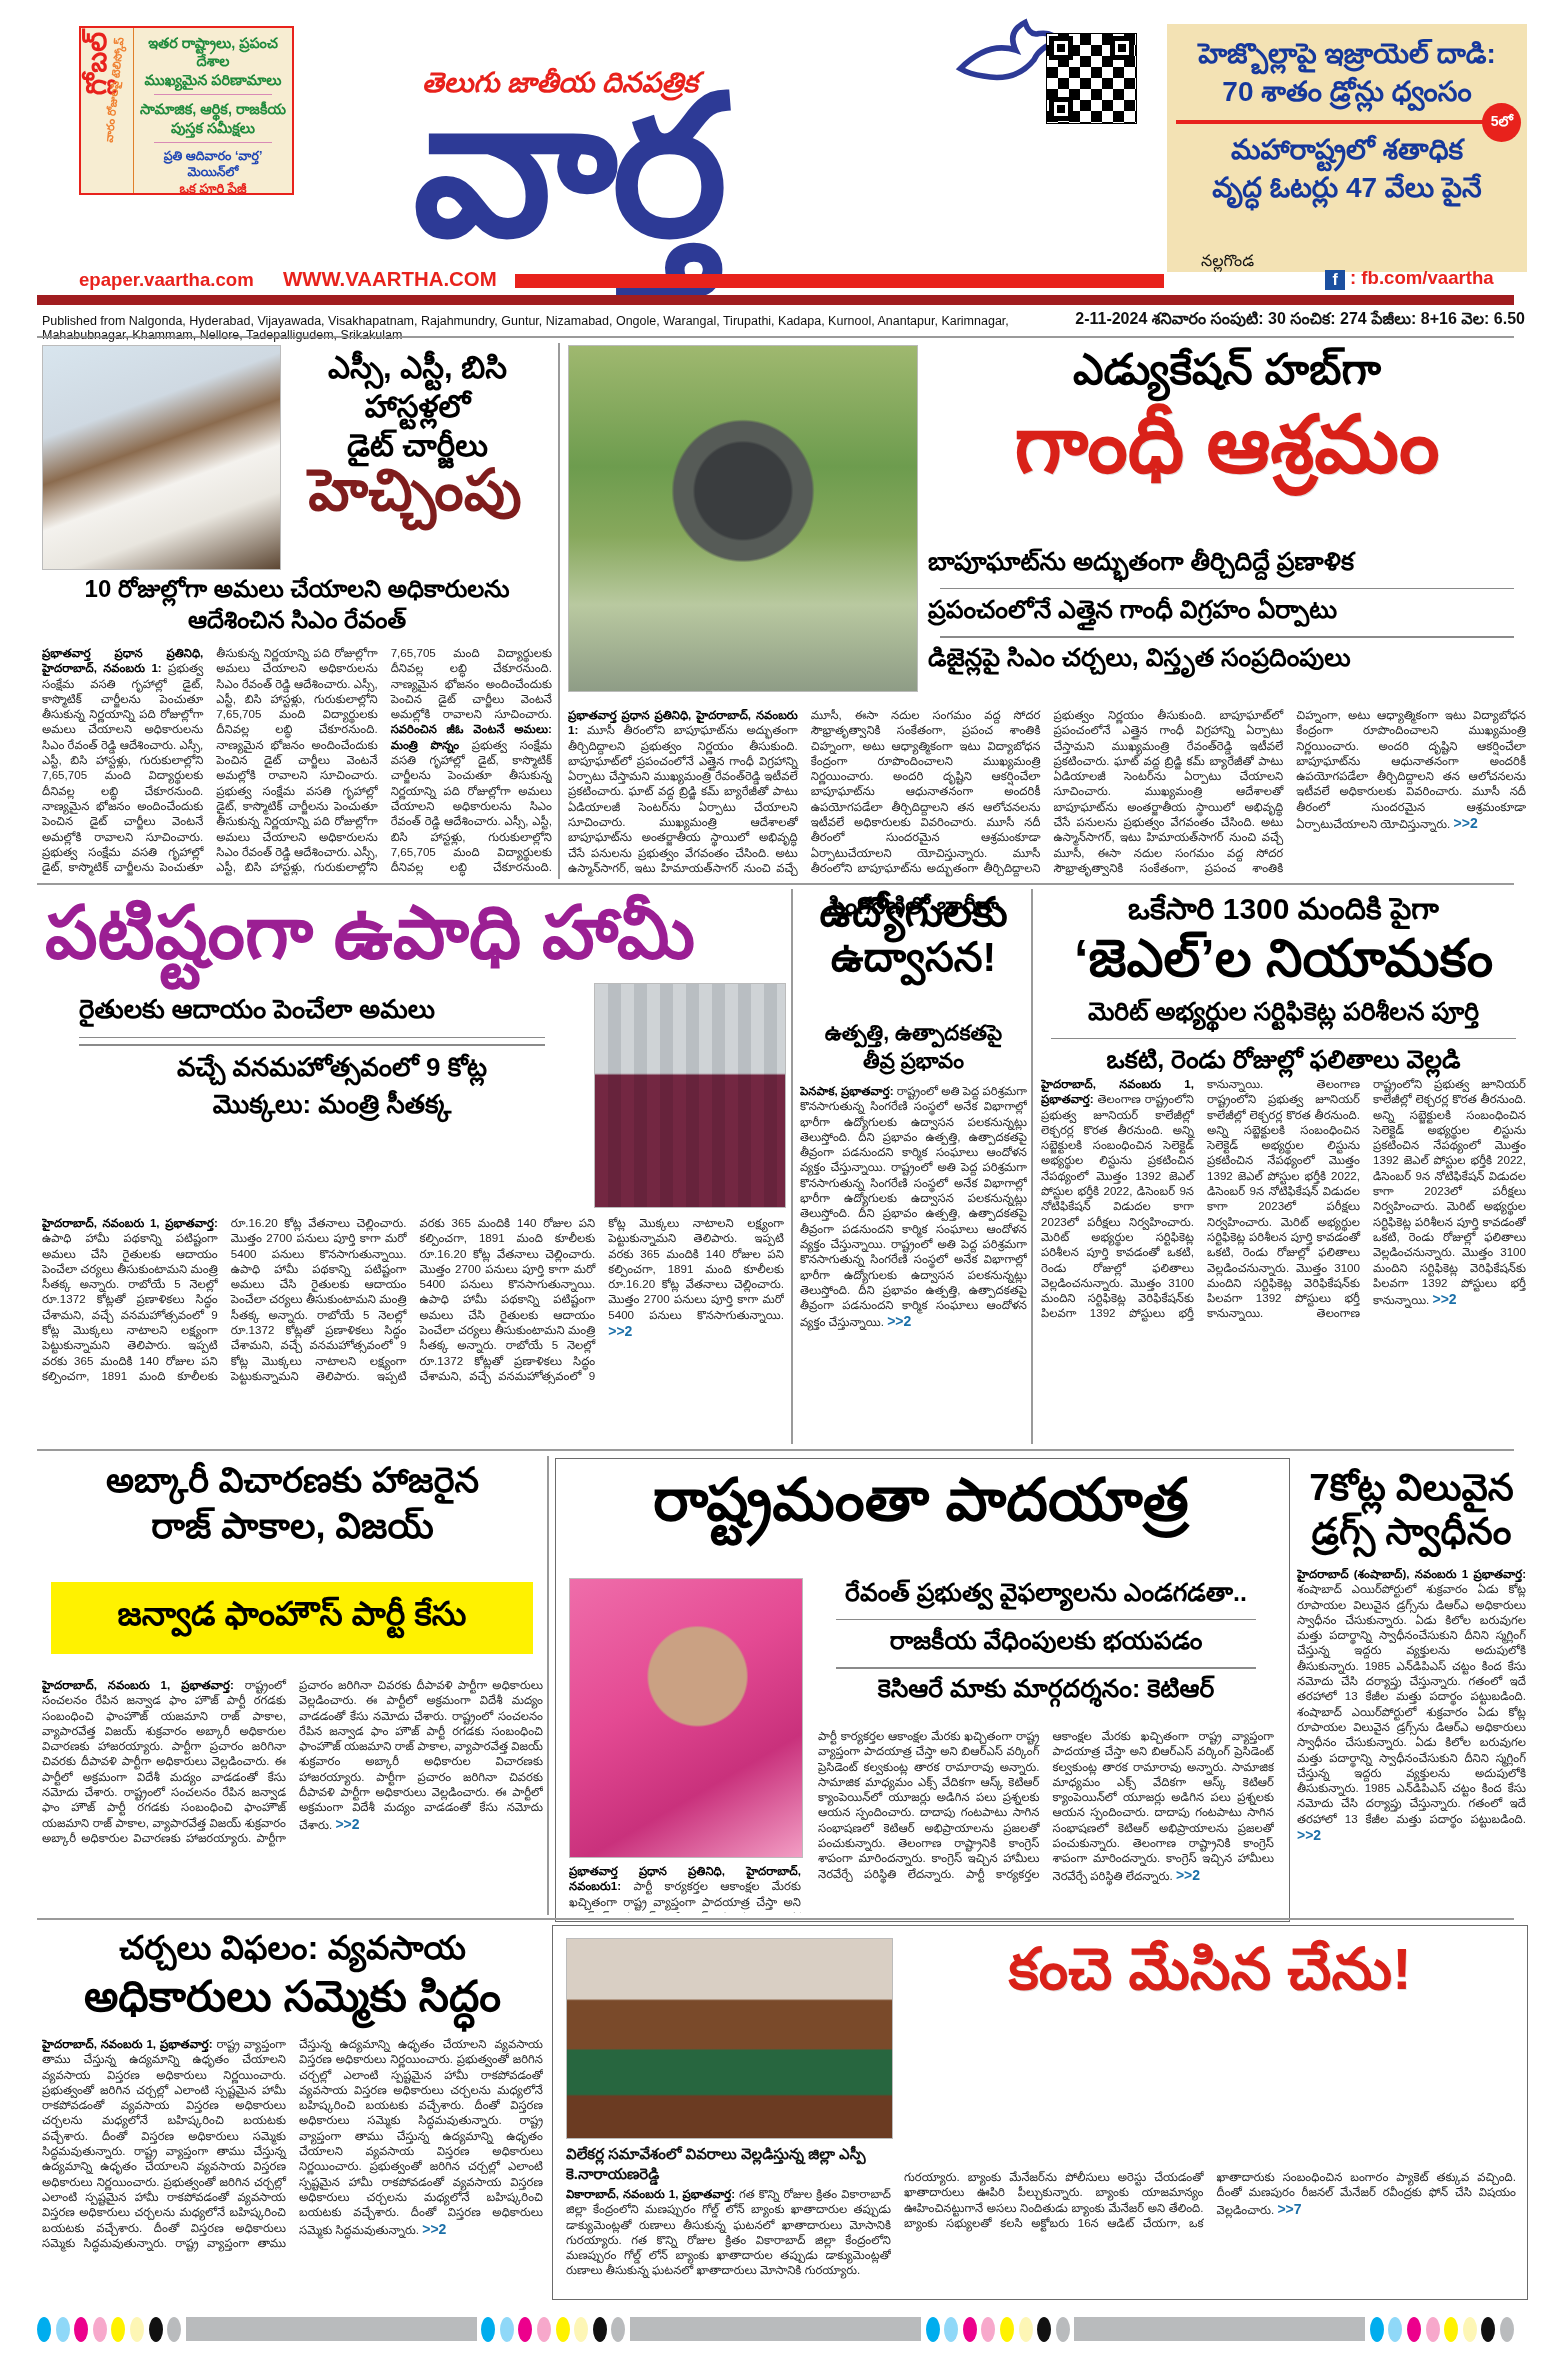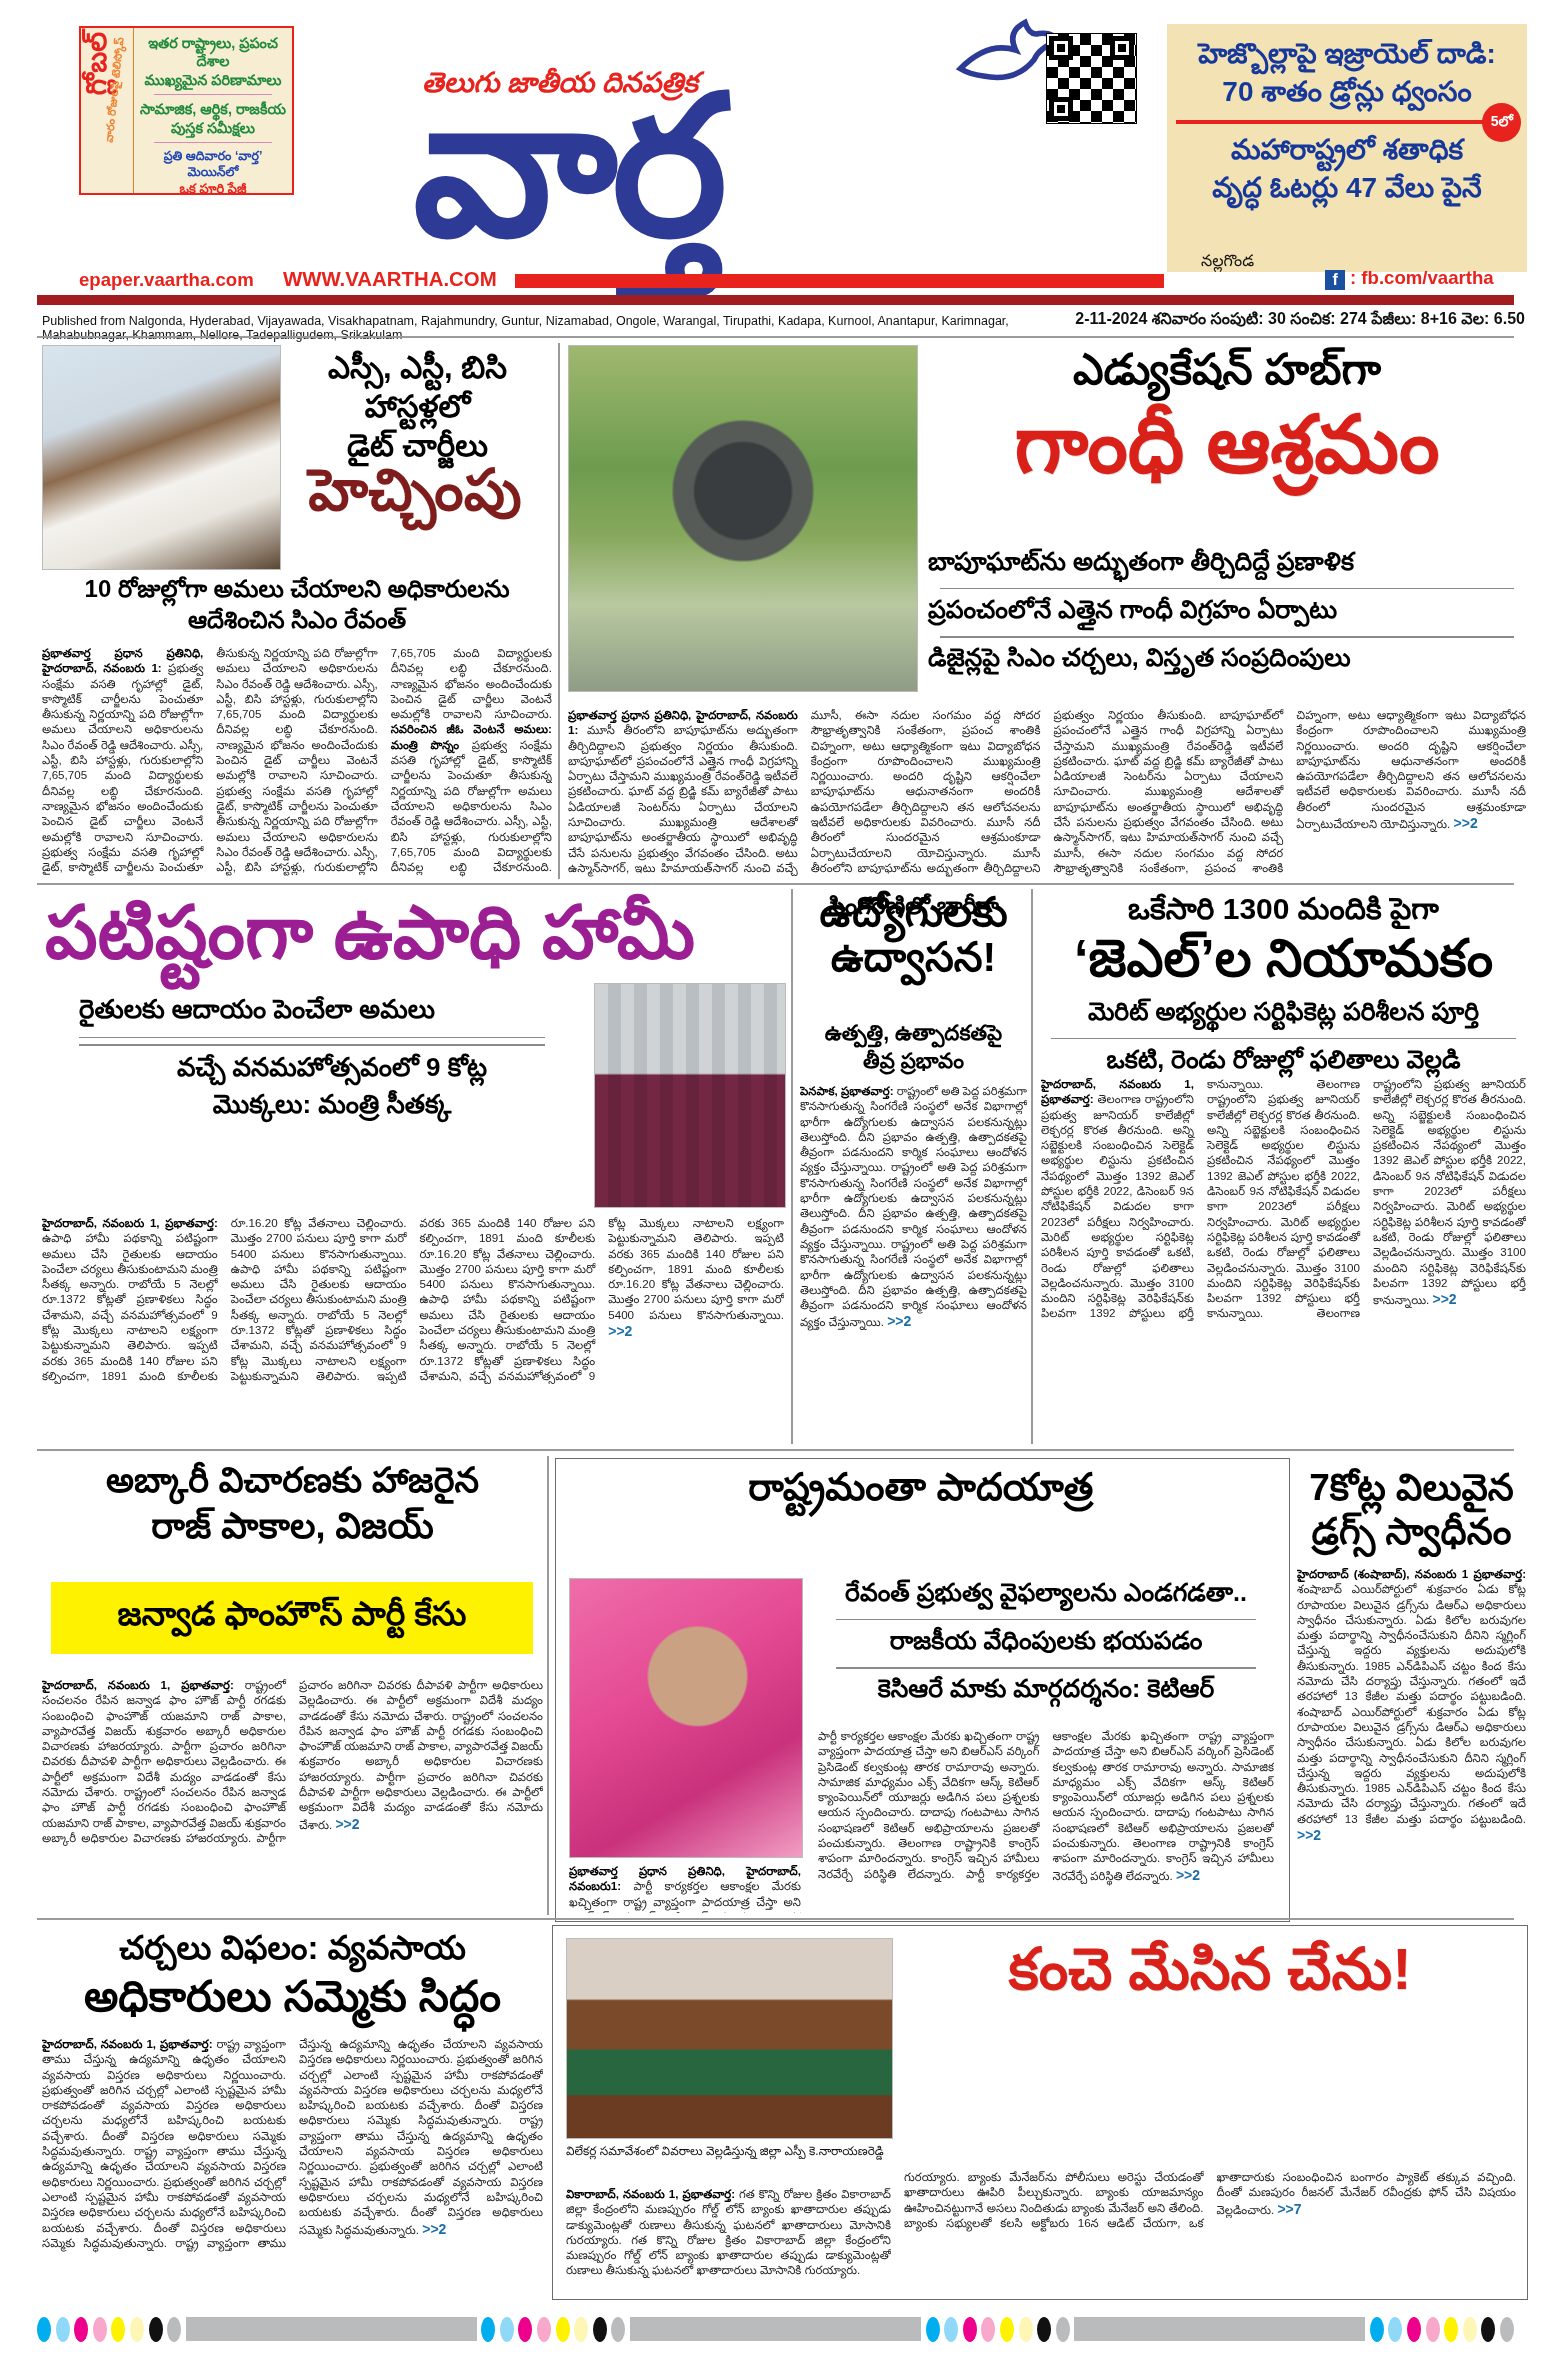--- a/index.html
+++ b/index.html
@@ -56,21 +56,21 @@
   
   .photo{overflow:hidden;border:0.9px solid #bbb;}
   .ph-cm{background:linear-gradient(160deg,#d8e5ee 0%,#cfd9e2 30%,#8b6b4e 45%,#f4f2ee 60%,#e9e6df 75%,#5c4632 100%);}
   .ph-gandhi{background:radial-gradient(circle at 50% 42%,#3a3d3f 0 18%,#565b57 19% 26%,transparent 27%),
       linear-gradient(180deg,#9fb86f 0%,#6d9c4e 35%,#87a85c 55%,#b9c9a0 75%,#8e9c86 100%);}
   .ph-seethakka{background:repeating-linear-gradient(90deg,#cfd3d6 0 13px,#b9bec2 13px 26px),
       linear-gradient(180deg,transparent 40%,#8e2f4f 41% 100%);background-blend-mode:multiply;}
   .ph-ktr{background:radial-gradient(circle at 55% 35%,#caa183 0 22%,transparent 23%),
       linear-gradient(150deg,#ef6daa 0%,#e44a93 40%,#c9317c 70%,#f29ec4 100%);}
   .ph-police{background:linear-gradient(180deg,#d9cfc4 0 30%,#7a4a2a 31% 55%,#27663f 56% 78%,#6b3b22 79% 100%);}
-  .caption{font-size:12px;font-weight:normal;line-height:1.3;}
+  .caption{font-size:15px;font-weight:bold;line-height:1.3;}
   .storybox{border:1.9px solid #6b6b6b;}
   
   .regbar{display:flex;align-items:center;gap:4.6px;}
   .regdot{width:14px;height:25px;border-radius:50%;}
   .regbarseg{height:24px;background:#b9bbbd;flex:1;}
   .qr{background:conic-gradient(#000 0.25turn,#fff 0 0.5turn,#000 0 0.75turn,#fff 0) 0 0/22px 22px;border:1.9px solid #000;}
   .finder{position:absolute;width:24px;height:24px;border:5.6px solid #000;background:#fff;box-sizing:border-box;}
   .finder::after{content:"";position:absolute;left:2.8px;top:2.8px;right:2.8px;bottom:2.8px;background:#000;}
 </style>
 </head>
@@ -219,21 +219,21 @@
   <div class="abs c yellowbar" style="left:51px;top:1582px;width:482px;font-size:33px;padding:13px 0;">జన్వాడ ఫాంహౌస్ పార్టీ కేసు</div>
   <div class="abs bodytxt cols2 just" style="left:42px;top:1677px;width:501px;height:232px;">
     <span class="byline">హైదరాబాద్, నవంబరు 1, ప్రభాతవార్త:</span>
     <span>రాష్ట్రంలో సంచలనం రేపిన జన్వాడ ఫాం హౌజ్ పార్టీ రగడకు సంబంధించి ఫాంహౌజ్ యజమాని రాజ్ పాకాల, వ్యాపారవేత్త విజయ్ శుక్రవారం అబ్కారీ అధికారుల విచారణకు హాజరయ్యారు. పార్టీగా ప్రచారం జరిగినా చివరకు దీపావళి పార్టీగా అధికారులు వెల్లడించారు. ఈ పార్టీలో అక్రమంగా విదేశీ మద్యం వాడడంతో కేసు నమోదు చేశారు.  రాష్ట్రంలో సంచలనం రేపిన జన్వాడ ఫాం హౌజ్ పార్టీ రగడకు సంబంధించి ఫాంహౌజ్ యజమాని రాజ్ పాకాల, వ్యాపారవేత్త విజయ్ శుక్రవారం అబ్కారీ అధికారుల విచారణకు హాజరయ్యారు. పార్టీగా ప్రచారం జరిగినా చివరకు దీపావళి పార్టీగా అధికారులు వెల్లడించారు. ఈ పార్టీలో అక్రమంగా విదేశీ మద్యం వాడడంతో కేసు నమోదు చేశారు.  రాష్ట్రంలో సంచలనం రేపిన జన్వాడ ఫాం హౌజ్ పార్టీ రగడకు సంబంధించి ఫాంహౌజ్ యజమాని రాజ్ పాకాల, వ్యాపారవేత్త విజయ్ శుక్రవారం అబ్కారీ అధికారుల విచారణకు హాజరయ్యారు. పార్టీగా ప్రచారం జరిగినా చివరకు దీపావళి పార్టీగా అధికారులు వెల్లడించారు. ఈ పార్టీలో అక్రమంగా విదేశీ మద్యం వాడడంతో కేసు నమోదు చేశారు. </span>
     <span class="more">&gt;&gt;2</span>
   </div>
 
   <div class="abs vrule" style="left:547px;top:1456px;height:459px;"></div>
 
   <div class="abs storybox" style="left:555px;top:1458px;width:733px;height:462px;">
-    <div class="abs c h-black" style="left:9.3px;top:7.4px;width:711px;font-size:38px;">రాష్ట్రమంతా పాదయాత్ర</div>
+    <div class="abs c h-black" style="left:9.3px;top:7.4px;width:711px;font-size:59px;">రాష్ట్రమంతా పాదయాత్ర</div>
     <div class="abs photo ph-ktr" style="left:13px;top:119px;width:232px;height:278px;"></div>
     <div class="abs" style="left:262px;top:119px;width:456px;">
       <div class="deck c" style="font-size:25px;">రేవంత్ ప్రభుత్వ వైఫల్యాలను ఎండగడతా..</div>
       <div class="subrule" style="width:92%;"></div>
       <div class="deck c" style="font-size:25px;">రాజకీయ వేధింపులకు భయపడం</div>
       <div class="subrule" style="width:92%;"></div>
       <div class="deck c" style="font-size:25px;">కెసిఆరే మాకు మార్గదర్శనం: కెటిఆర్</div>
     </div>
     <div class="abs bodytxt cols2 just" style="left:262px;top:269px;width:456px;height:181px;">
       <span>పార్టీ కార్యకర్తల ఆకాంక్షల మేరకు ఖచ్చితంగా రాష్ట్ర వ్యాప్తంగా పాదయాత్ర చేస్తా అని బిఆర్ఎస్ వర్కింగ్ ప్రెసిడెంట్ కల్వకుంట్ల తారక రామారావు అన్నారు. సామాజిక మాధ్యమం ఎక్స్ వేదికగా ఆస్క్ కెటిఆర్ క్యాంపెయిన్‌లో యూజర్లు అడిగిన పలు ప్రశ్నలకు ఆయన స్పందించారు. దాదాపు గంటపాటు సాగిన సంభాషణలో కెటిఆర్ అభిప్రాయాలను ప్రజలతో పంచుకున్నారు. తెలంగాణ రాష్ట్రానికి కాంగ్రెస్ శాపంగా మారిందన్నారు. కాంగ్రెస్ ఇచ్చిన హామీలు నెరవేర్చే పరిస్థితి లేదన్నారు.  పార్టీ కార్యకర్తల ఆకాంక్షల మేరకు ఖచ్చితంగా రాష్ట్ర వ్యాప్తంగా పాదయాత్ర చేస్తా అని బిఆర్ఎస్ వర్కింగ్ ప్రెసిడెంట్ కల్వకుంట్ల తారక రామారావు అన్నారు. సామాజిక మాధ్యమం ఎక్స్ వేదికగా ఆస్క్ కెటిఆర్ క్యాంపెయిన్‌లో యూజర్లు అడిగిన పలు ప్రశ్నలకు ఆయన స్పందించారు. దాదాపు గంటపాటు సాగిన సంభాషణలో కెటిఆర్ అభిప్రాయాలను ప్రజలతో పంచుకున్నారు. తెలంగాణ రాష్ట్రానికి కాంగ్రెస్ శాపంగా మారిందన్నారు. కాంగ్రెస్ ఇచ్చిన హామీలు నెరవేర్చే పరిస్థితి లేదన్నారు. </span>

